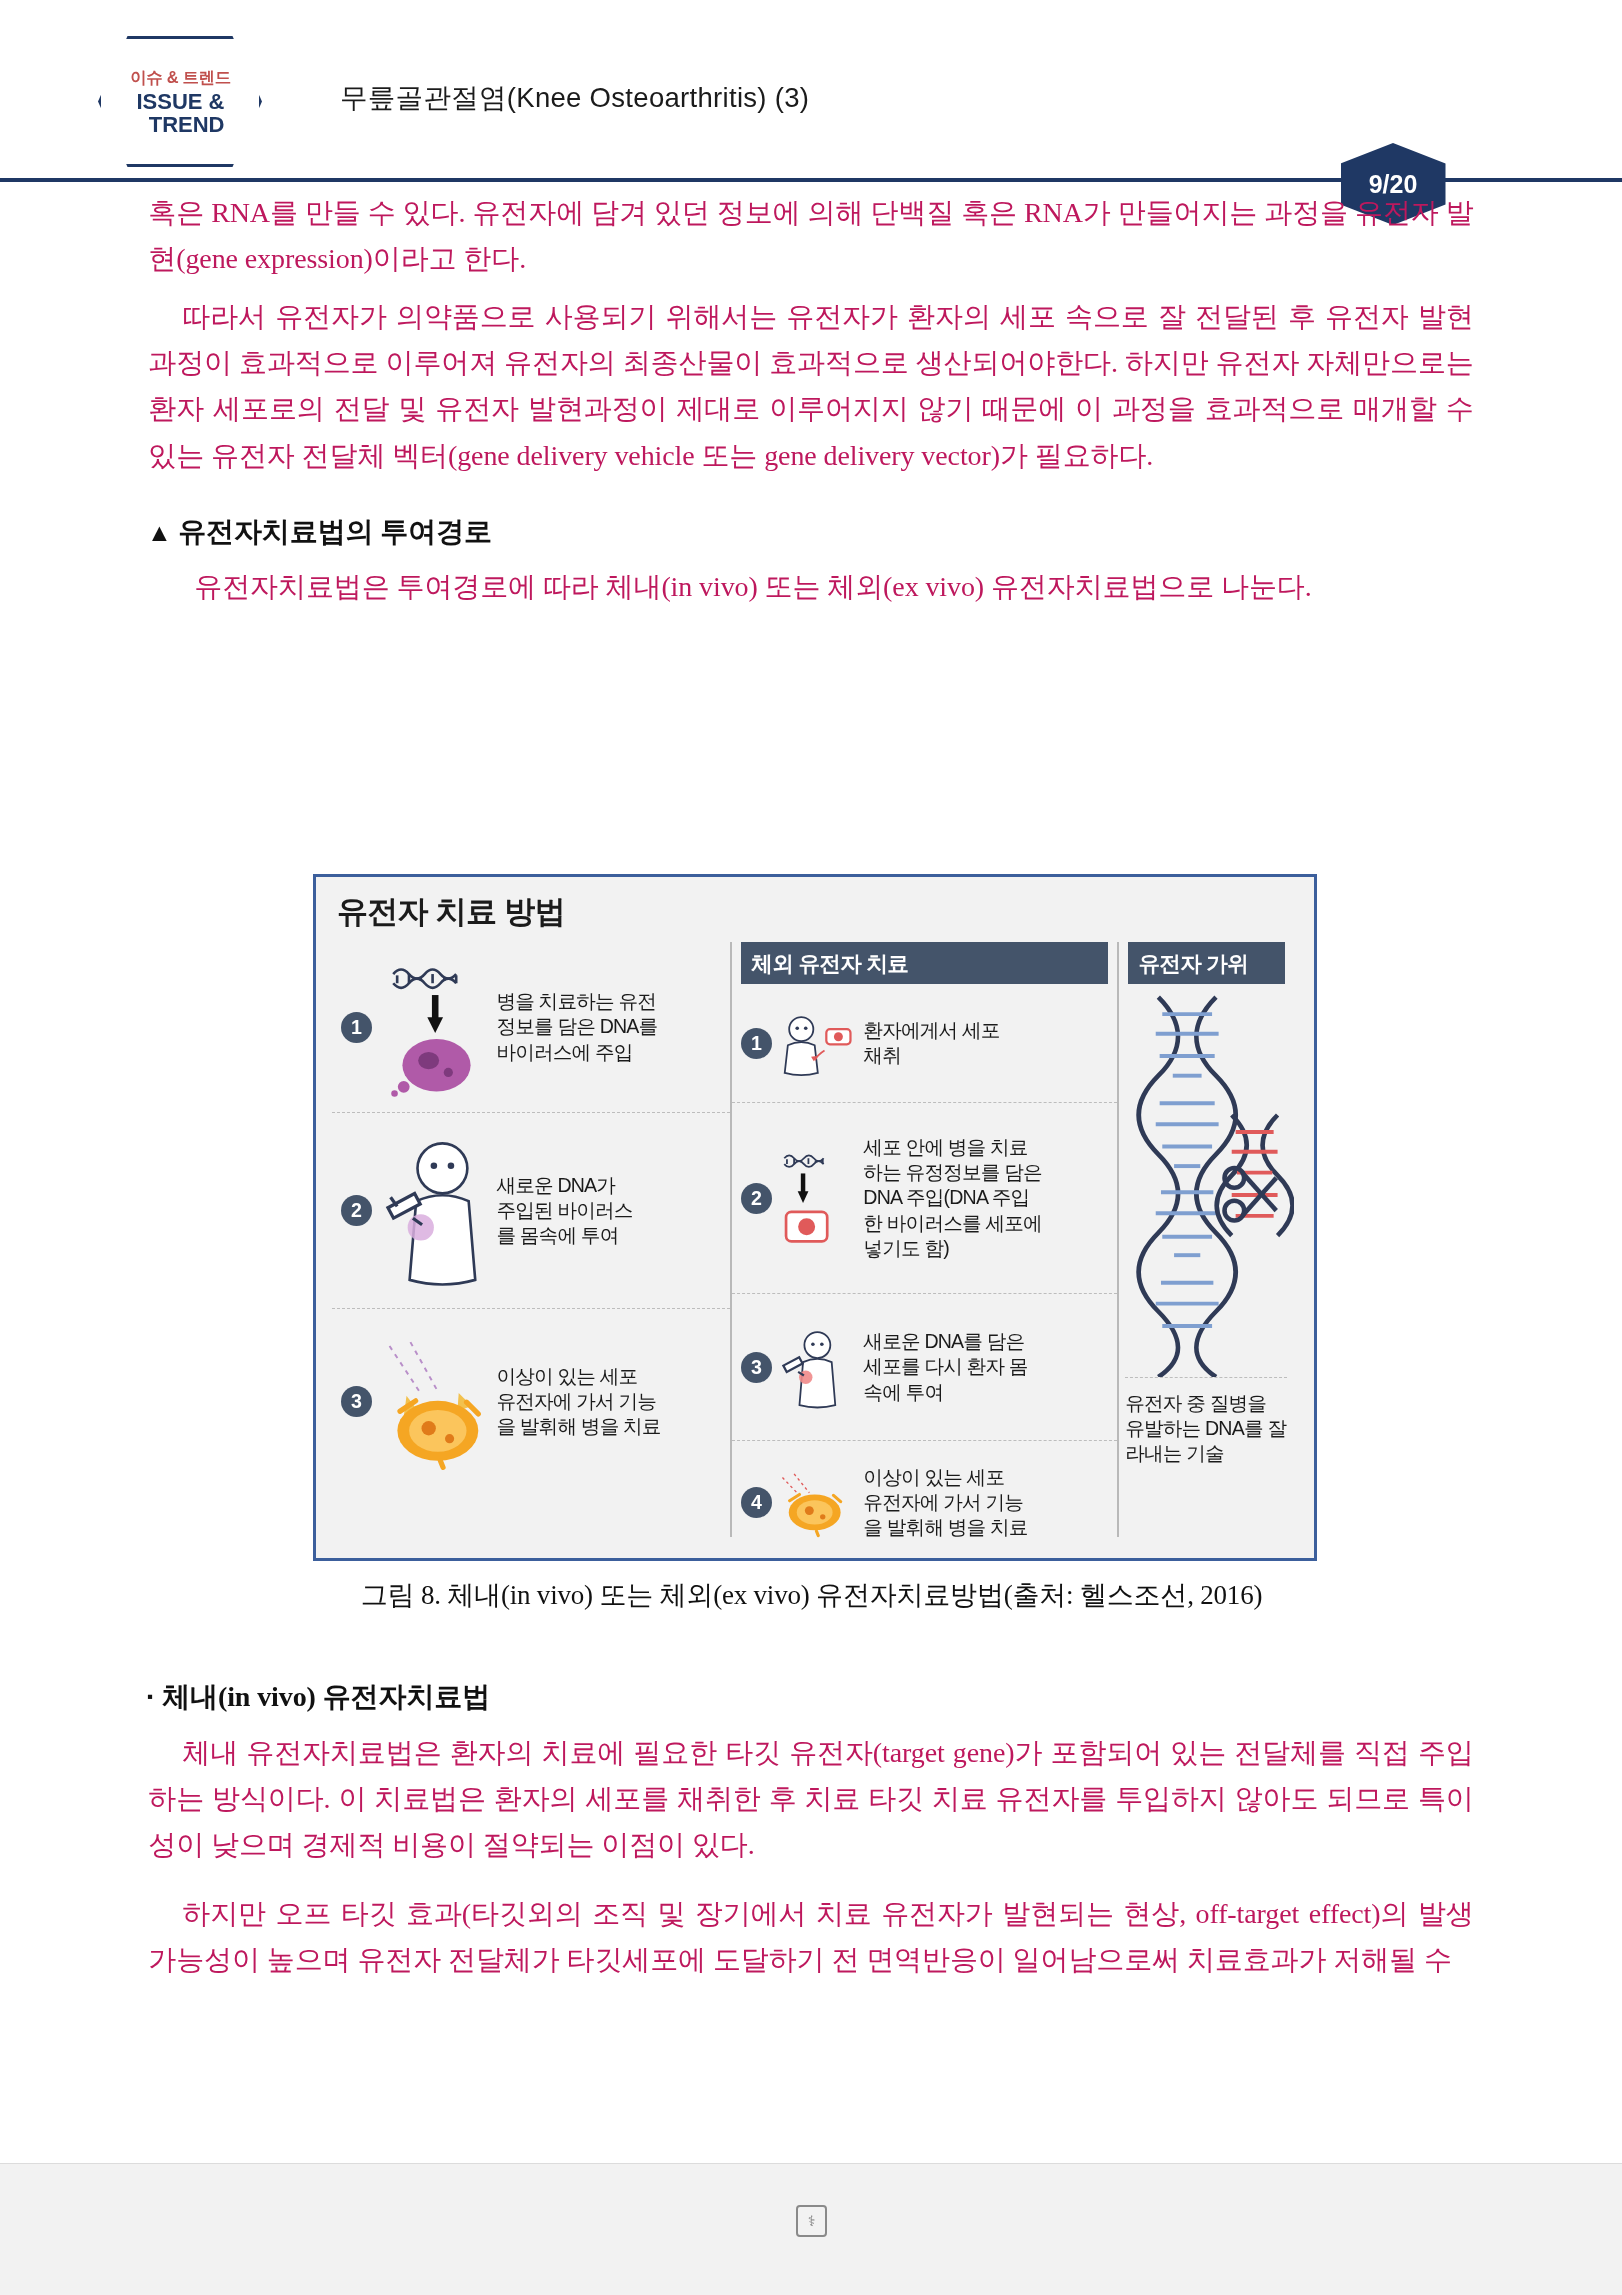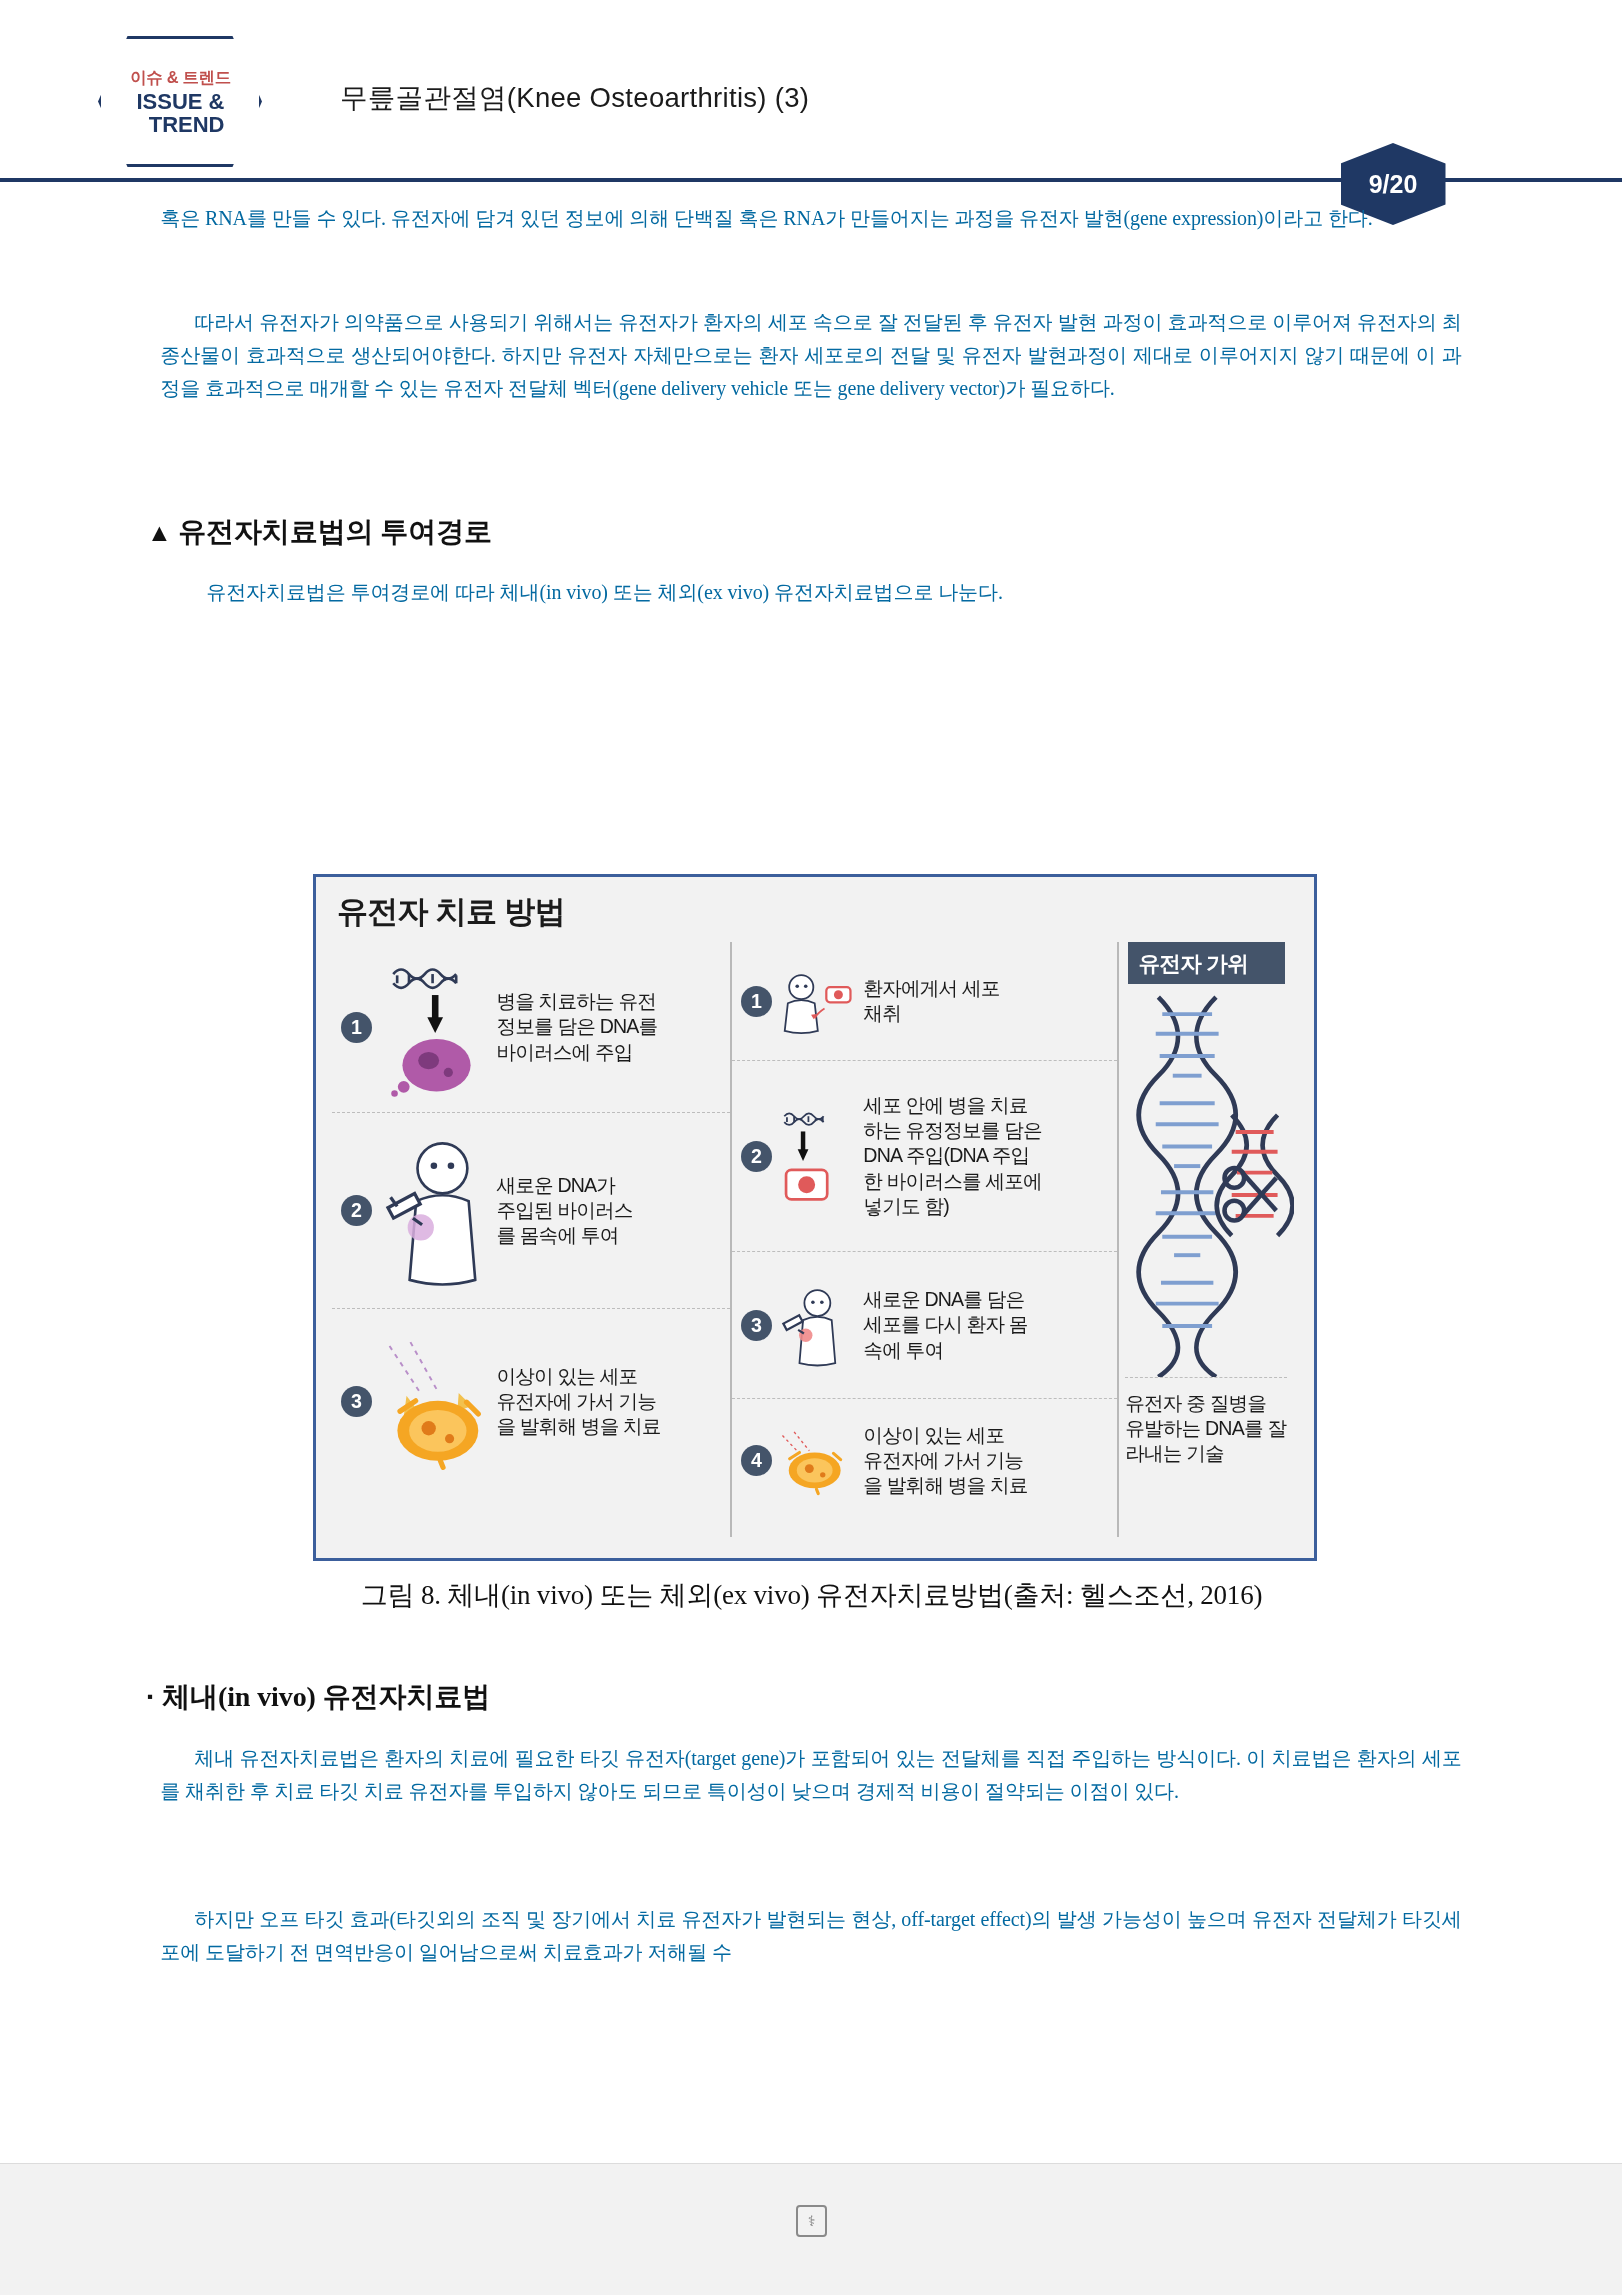--- a/index.html
+++ b/index.html
@@ -98,24 +98,24 @@
   }
 
   
   .content {
     position: absolute;
     left: 0;
     top: 196px;
     width: 1623px;
   }
   p.para {
-    margin: 12px;
-    font-size: 20px;
+    margin: 0;
+    font-size: 28px;
     line-height: 1.65;
-    color: #0369a1;
+    color: #be185d;
     letter-spacing: -0.1px;
     text-align: justify;
     padding: 0 1.3px;
   }
   .block {
     position: absolute;
     left: 147px;
     width: 1328px;
   }
   .indent { text-indent: 34px; }
@@ -360,20 +360,21 @@
               <path d="M30 120 L54 104 M150 124 L132 106 M92 196 L96 206" stroke="#f5a623" stroke-width="8" stroke-linecap="round"></path>
             </svg>
           </div>
           <div class="step-text" style="white-space:pre-line;">이상이 있는 세포
 유전자에 가서 기능
 을 발휘해 병을 치료</div>
         </div>
       </div>
 
       <div class="fig-col col-b">
+        <div class="col-head">체외 유전자 치료</div>
 
         <div class="step" style="height:118px;">
           <div class="step-num">1</div>
           <div class="step-art step-art-sm">
             <svg width="124" height="98" viewBox="0 0 190 150">
               <circle cx="52" cy="44" r="27" fill="#ffffff" stroke="#2f3a56" stroke-width="4"></circle>
               <circle cx="43" cy="42" r="4" fill="#2f3a56"></circle>
                 <circle cx="62" cy="42" r="4" fill="#2f3a56"></circle>
               <path d="M22 80 q30 -14 60 0 l7 62 q-37 10 -74 0 Z" fill="#ffffff" stroke="#2f3a56" stroke-width="4"></path>
               <rect x="108" y="44" width="54" height="34" rx="8" fill="#ffffff" stroke="#e05a5a" stroke-width="5"></rect>

